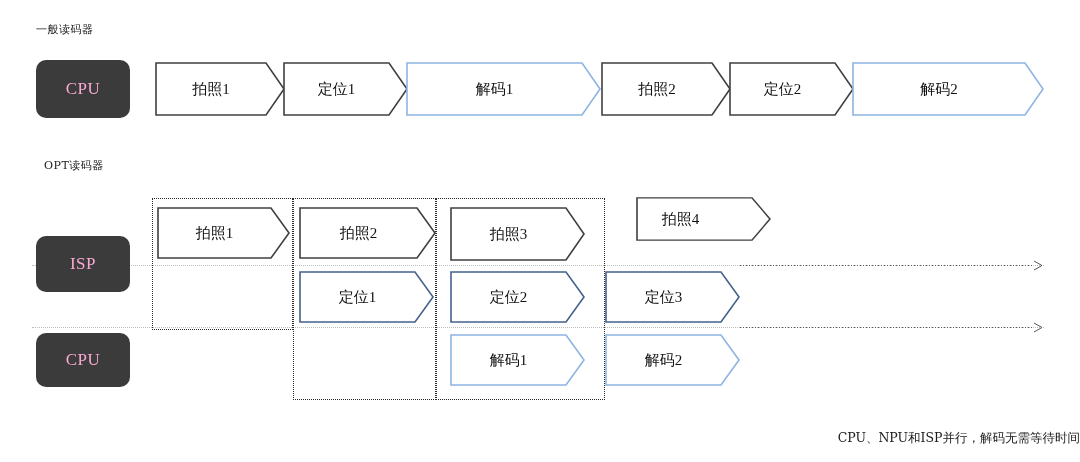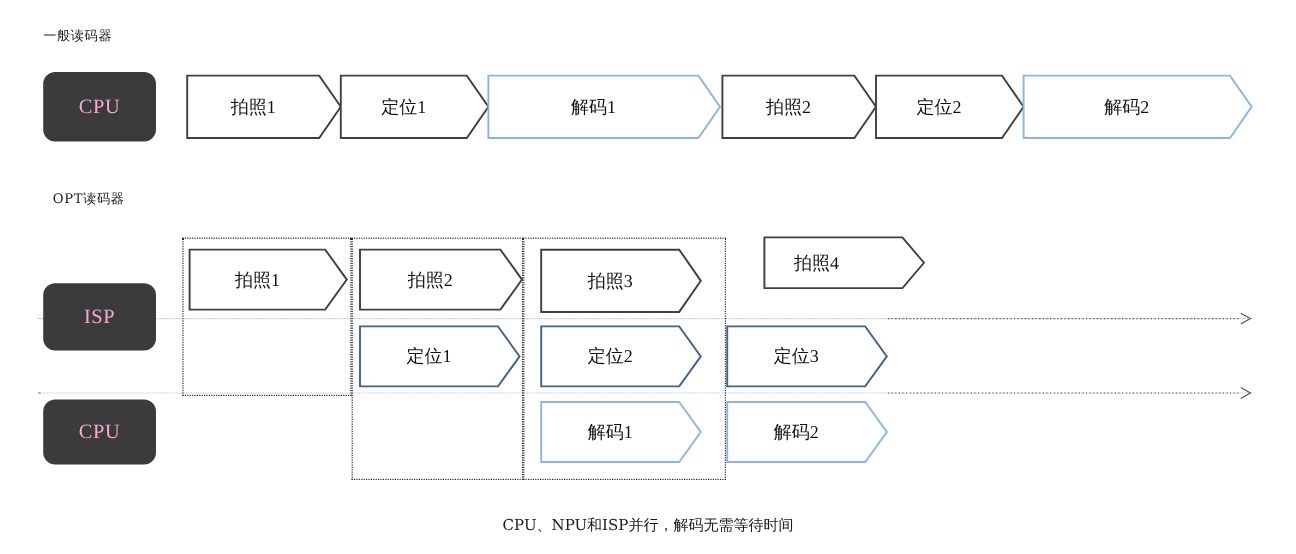--- a/index.html
+++ b/index.html
@@ -206,15 +206,15 @@
       <polyline points="294,1 302,5.5 294,10" fill="none" stroke="#555555" stroke-width="1"></polyline>
     </svg>
   </div>
   <div class="timeline" style="left:740px;top:322px;width:304px;height:11px;">
     <svg width="304" height="11" viewBox="0 0 304 11">
       <line x1="0" y1="5.5" x2="294" y2="5.5" stroke="#555555" stroke-width="1" stroke-dasharray="1,2"></line>
       <polyline points="294,1 302,5.5 294,10" fill="none" stroke="#555555" stroke-width="1"></polyline>
     </svg>
   </div>
 
-  <div class="caption" style="left:0;top:430px;width:1080px;text-align:center;">CPU、NPU和ISP并行，解码无需等待时间</div>
+  <div class="caption" style="left:0;top:430px;width:1080px;text-align:right;">CPU、NPU和ISP并行，解码无需等待时间</div>
 
 </div>
 
 </body></html>

